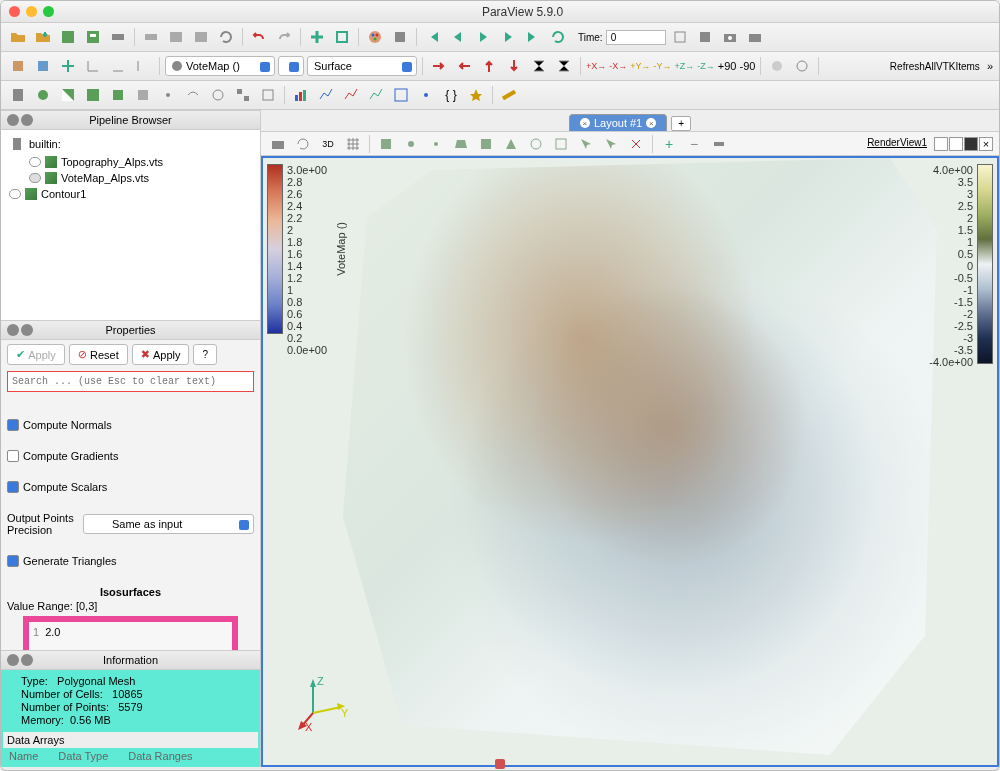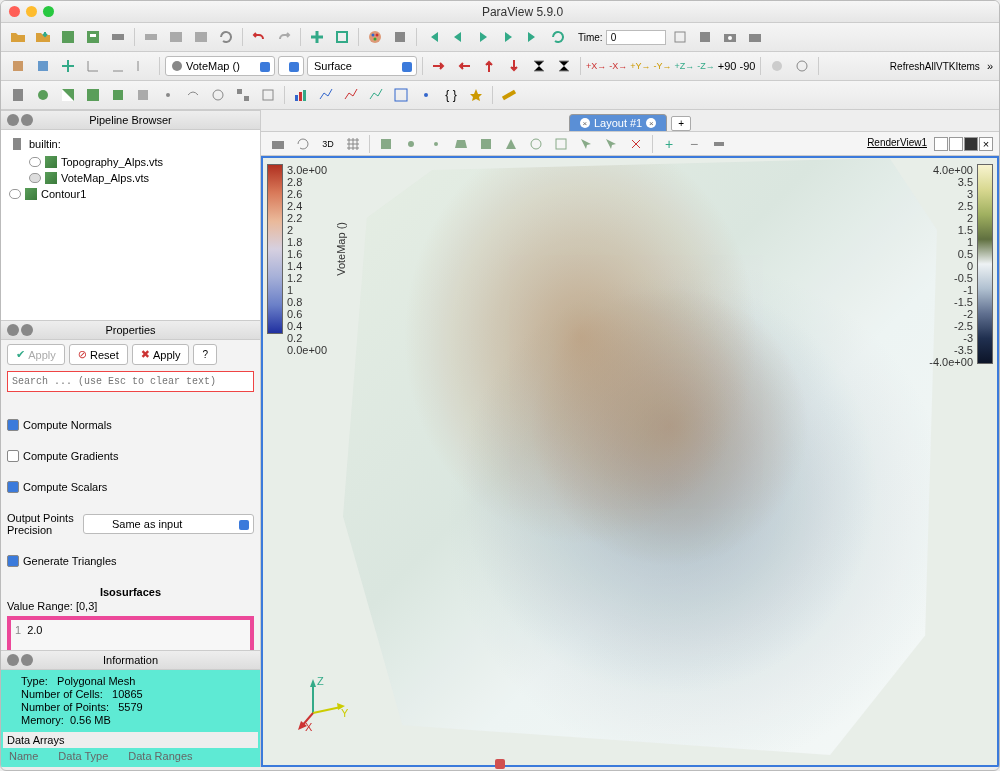--- a/index.html
+++ b/index.html
@@ -33,21 +33,21 @@
 
 .properties { flex:1; overflow:auto; background:#f3f3f3; padding:4px 6px; }
 .btnrow{display:flex;gap:4px;margin-bottom:6px;}
 .pbtn{flex:0 0 auto;padding:3px 8px;border:1px solid #bbb;border-radius:3px;background:#fff;font-size:10px;display:flex;align-items:center;gap:3px;}
 .pbtn.disabled{color:#aaa;}
 .searchbox{width:100%;border:1px solid #ef4444;padding:4px;font-size:10px;color:#999;margin-bottom:8px;font-family:Liberation Mono, monospace;}
 .chk-row{display:flex;align-items:center;gap:4px;font-size:11px;margin:19px 0;}
 .chk{width:12px;height:12px;border:1px solid #888;border-radius:2px;background:#fff;display:inline-block;}
 .chk.on{background:#3b7adb;}
 .field-row{display:flex;align-items:center;gap:6px;font-size:10px;margin:3px 0;}
-.valbox{border:4px solid #ec4899;background:#f7f7f7;padding:4px;margin:4px 0;height:40px;font-size:11px;}
+.valbox{border:6px solid #ec4899;background:#f7f7f7;padding:4px;margin:4px 16px;height:40px;font-size:11px;}
 .sect-title{font-weight:bold;font-size:11px;margin-top:6px;text-align:center;}
 
 .infobox{padding:4px 8px;font-size:10px;}
 .infobox .row{margin:1px 0;}
 .infobox .indent{margin-left:12px;}
 
 .viewport { flex:1; display:flex; flex-direction:column; background:#fff; position:relative;}
 .tabbar{height:22px;display:flex;align-items:flex-end;padding:0 4px;background:#eee;border-bottom:1px solid #ccc;}
 .tab{padding:2px 10px;border:1px solid #999;border-bottom:none;border-radius:4px 4px 0 0;background:#5a8fd6;color:#fff;font-size:10px;display:flex;align-items:center;gap:4px;}
 .tab .cx{background:#fff;color:#666;border-radius:50%;width:10px;height:10px;font-size:8px;display:flex;align-items:center;justify-content:center;}

